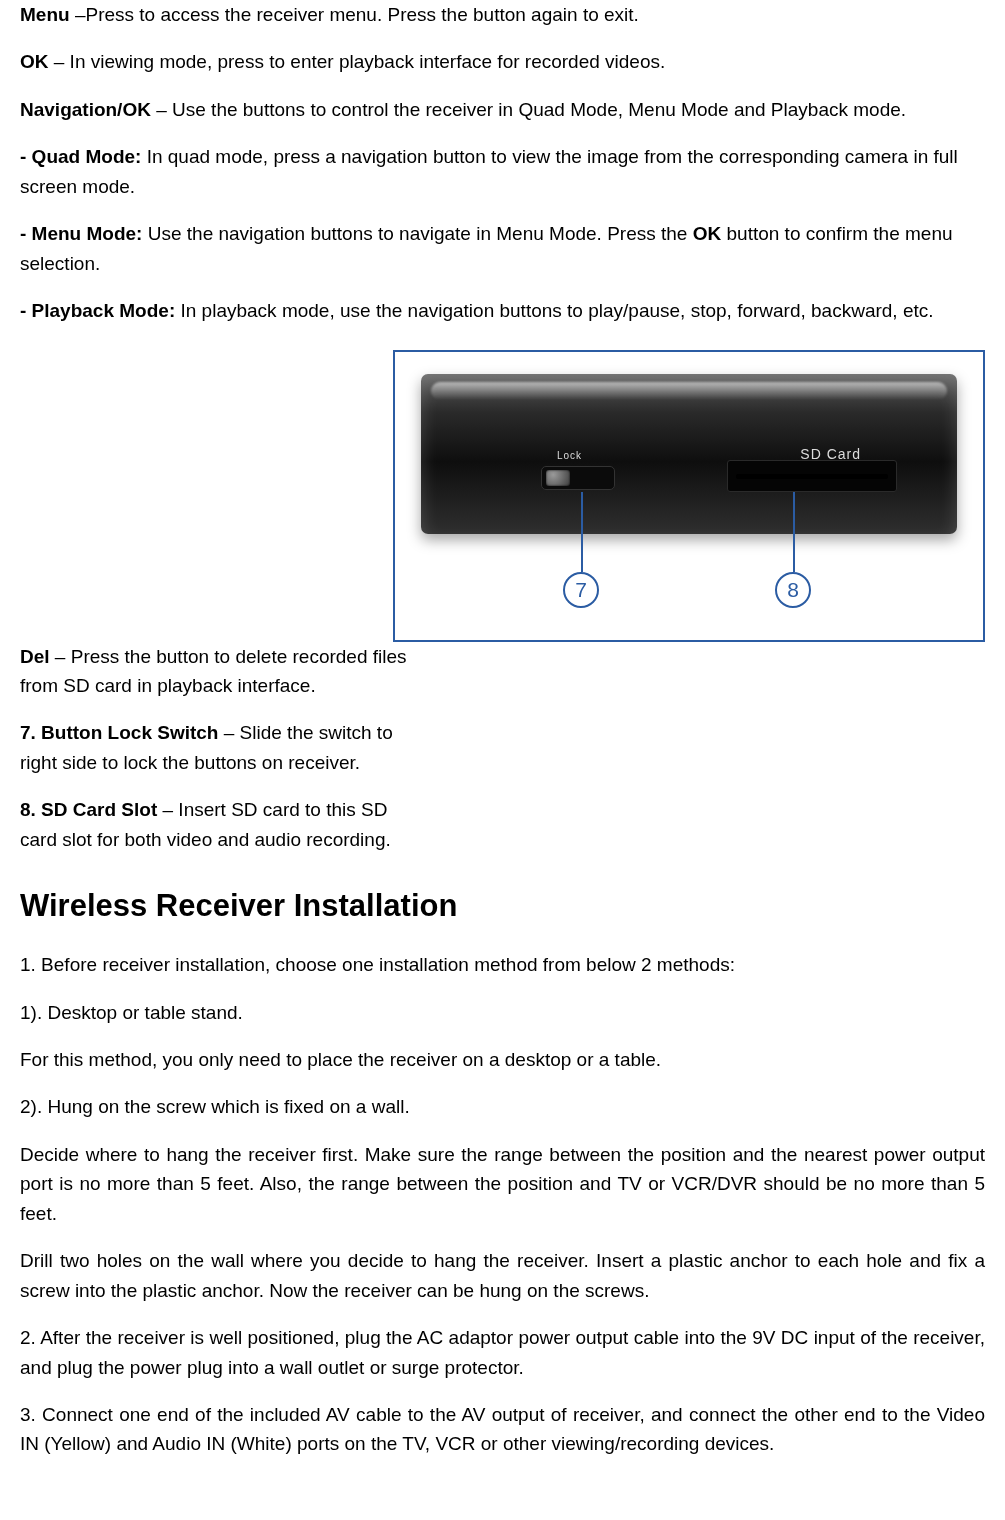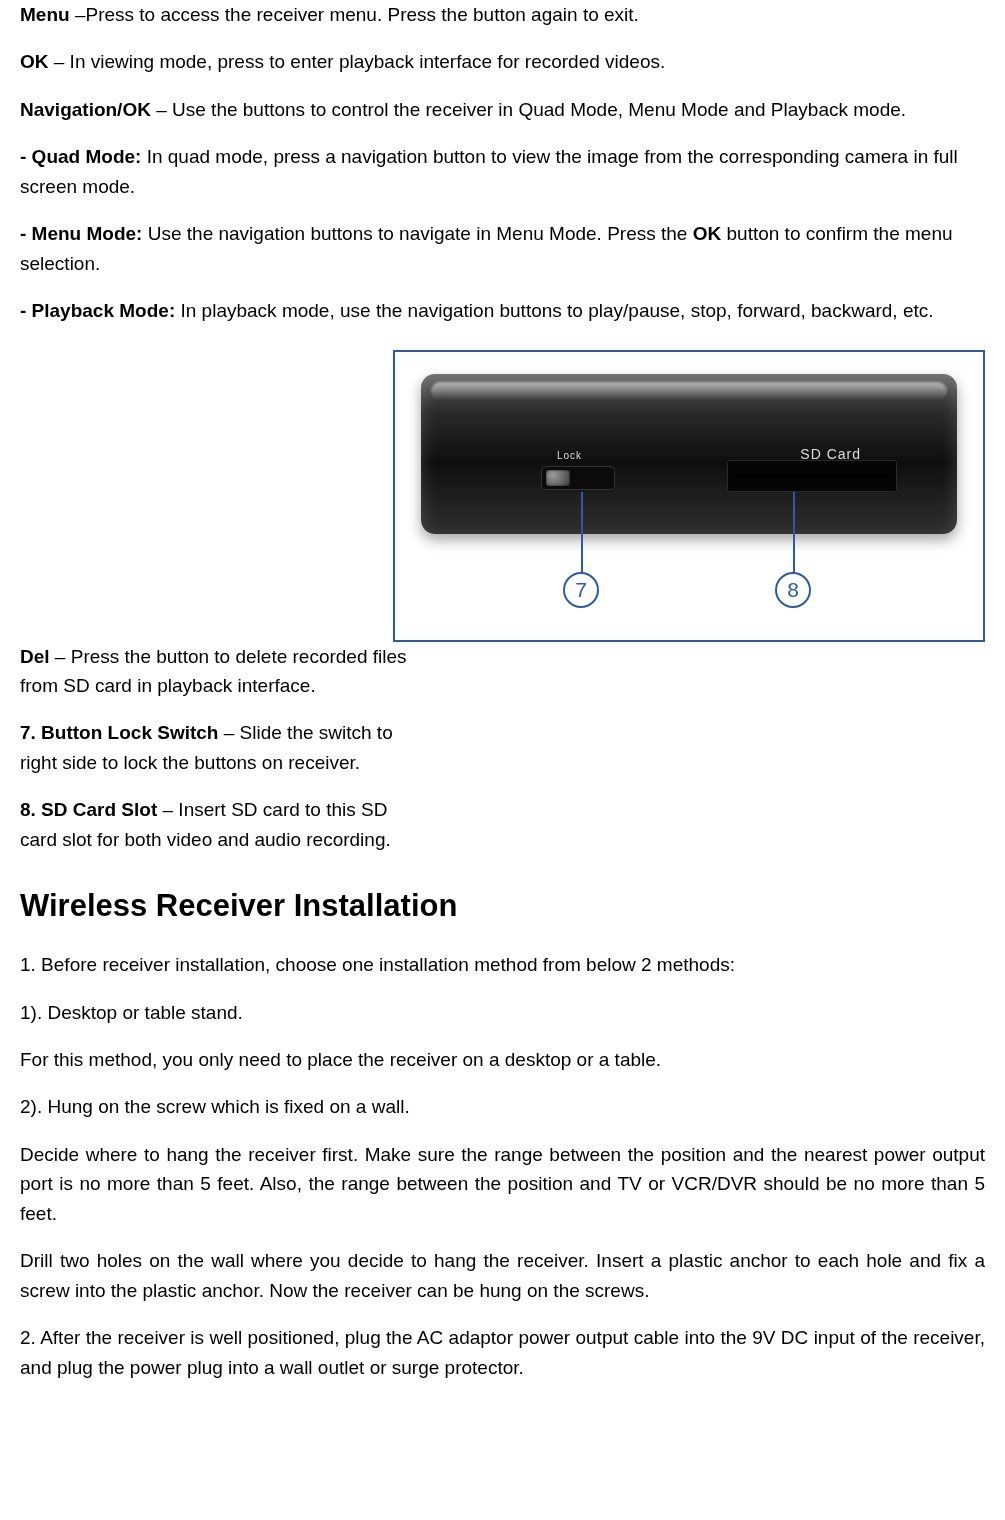--- a/index.html
+++ b/index.html
@@ -46,21 +46,21 @@
       background: #fff;
       margin-left: 10px;
       margin-top: 6px;
     }
     .device {
       position: absolute;
       left: 26px;
       top: 22px;
       right: 26px;
       height: 160px;
-      border-radius: 14px;
+      border-radius: 7px;
       background: linear-gradient(180deg, #5a5a5a 0%, #2a2a2a 24%, #0e0e0e 55%, #2f2f2f 100%);
       box-shadow: inset 0 10px 18px rgba(255,255,255,0.18), 0 6px 14px rgba(0,0,0,0.35);
     }
     .device::before {
       content: "";
       position: absolute;
       left: 10px; right: 10px; top: 8px; height: 18px;
       border-radius: 10px;
       background: linear-gradient(180deg, rgba(255,255,255,0.55), rgba(255,255,255,0));
       filter: blur(1px);
@@ -209,15 +209,16 @@
 
   <h2>Wireless Receiver Installation</h2>
 
   <p>1. Before receiver installation, choose one installation method from below 2 methods:</p>
   <p>1). Desktop or table stand.</p>
   <p>For this method, you only need to place the receiver on a desktop or a table.</p>
   <p>2). Hung on the screw which is fixed on a wall.</p>
   <p class="justify">Decide where to hang the receiver first. Make sure the range between the position and the nearest power output port is no more than 5 feet. Also, the range between the position and TV or VCR/DVR should be no more than 5 feet.</p>
   <p class="justify">Drill two holes on the wall where you decide to hang the receiver. Insert a plastic anchor to each hole and fix a screw into the plastic anchor. Now the receiver can be hung on the screws.</p>
   <p class="justify">2. After the receiver is well positioned, plug the AC adaptor power output cable into the 9V DC input of the receiver, and plug the power plug into a wall outlet or surge protector.</p>
+  <p class="justify">3. Connect one end of the included AV cable to the AV output of receiver, and connect the other end to the Video IN (Yellow) and Audio IN (White) ports on the TV, VCR or other viewing/recording devices.</p>
 </div>
 
 <div class="page-number">3</div>
 
 </body></html>

